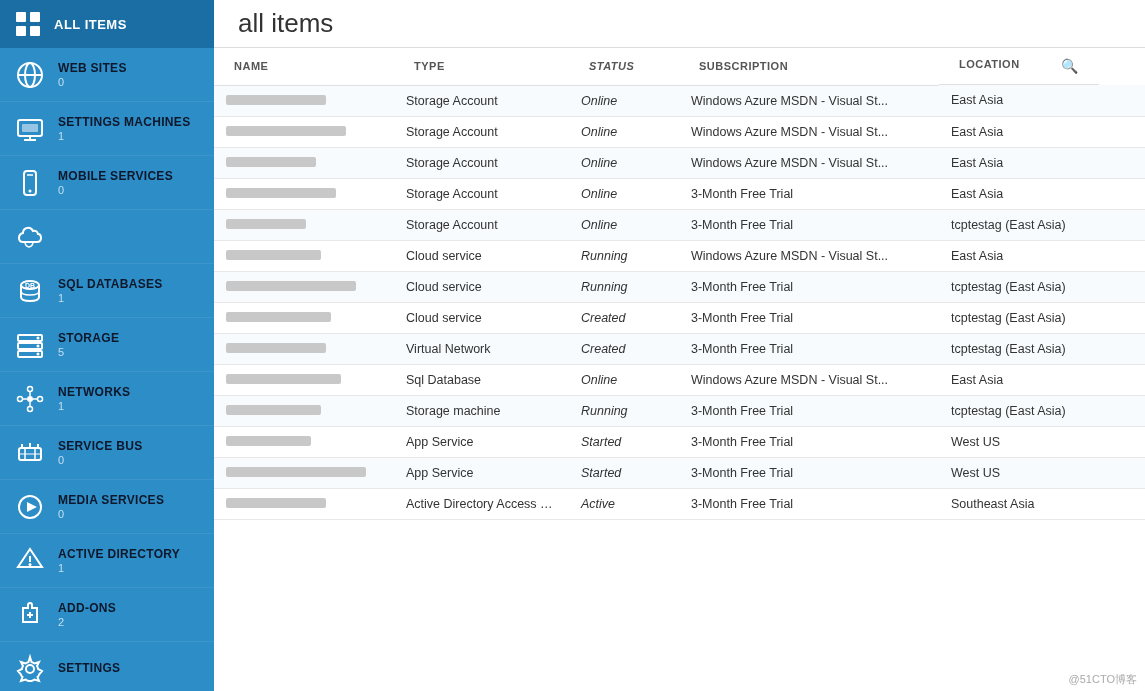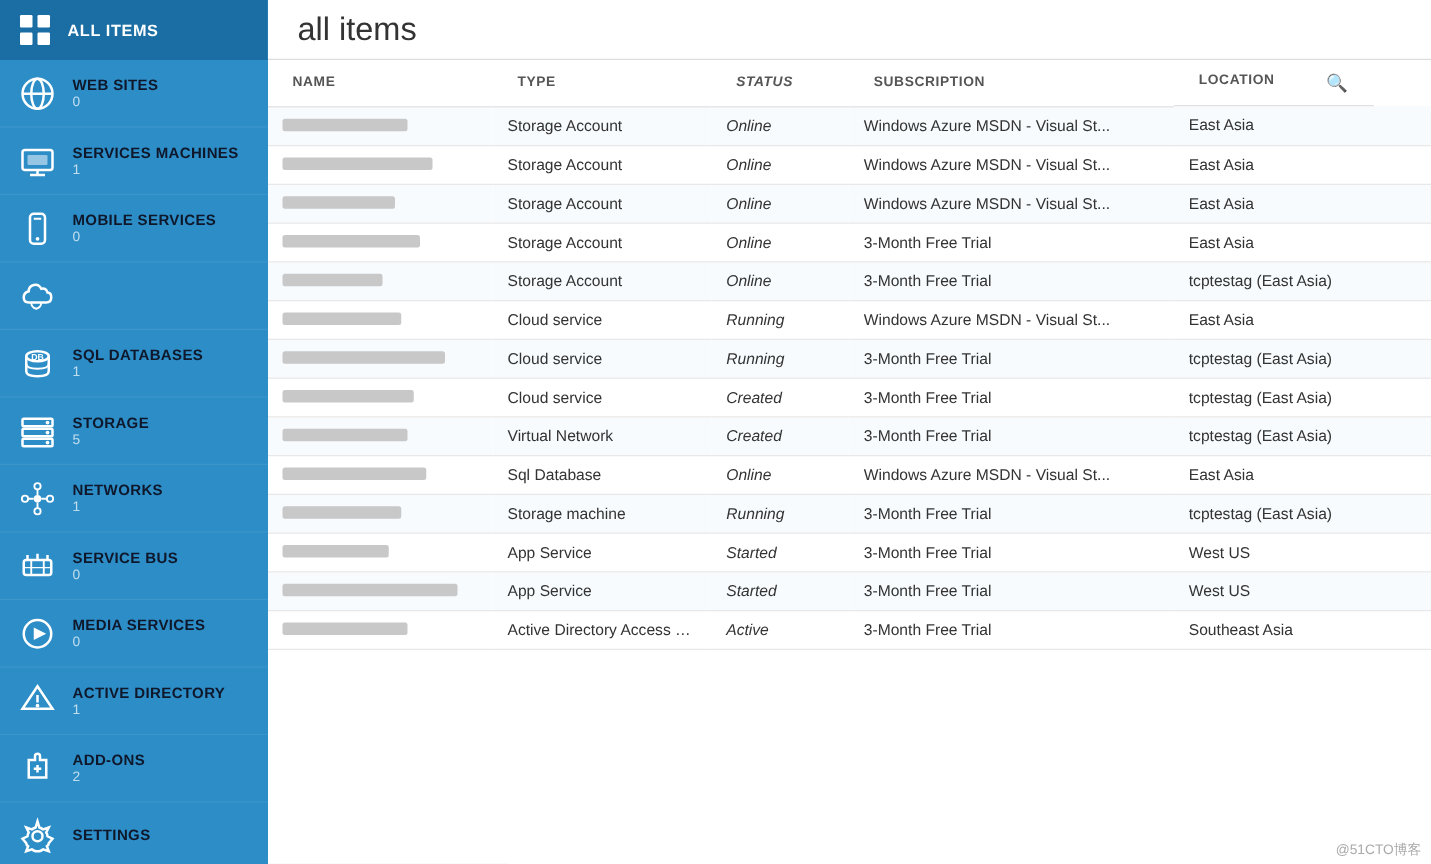--- a/index.html
+++ b/index.html
@@ -180,21 +180,21 @@
   <div class="sidebar-item">
     <div class="item-icon">
       <svg width="30" height="30" viewBox="0 0 30 30">
         <rect x="3" y="6" width="24" height="16" rx="2" fill="none" stroke="#fff" stroke-width="2"></rect>
         <rect x="7" y="10" width="16" height="8" rx="1" fill="#fff" opacity="0.5"></rect>
         <line x1="15" y1="22" x2="15" y2="26" stroke="#fff" stroke-width="2"></line>
         <line x1="9" y1="26" x2="21" y2="26" stroke="#fff" stroke-width="2"></line>
       </svg>
     </div>
     <div class="item-text">
-      <span class="item-name">SERVICES MACHINES</span>
+      <span class="item-name">SETTINGS MACHINES</span>
       <span class="item-count">1</span>
     </div>
   </div>
 
   <div class="sidebar-item">
     <div class="item-icon">
       <svg width="30" height="30" viewBox="0 0 30 30">
         <rect x="9" y="3" width="12" height="24" rx="3" fill="none" stroke="#fff" stroke-width="2"></rect>
         <circle cx="15" cy="23" r="1.5" fill="#fff"></circle>
         <line x1="12" y1="7" x2="18" y2="7" stroke="#fff" stroke-width="1.5"></line>

